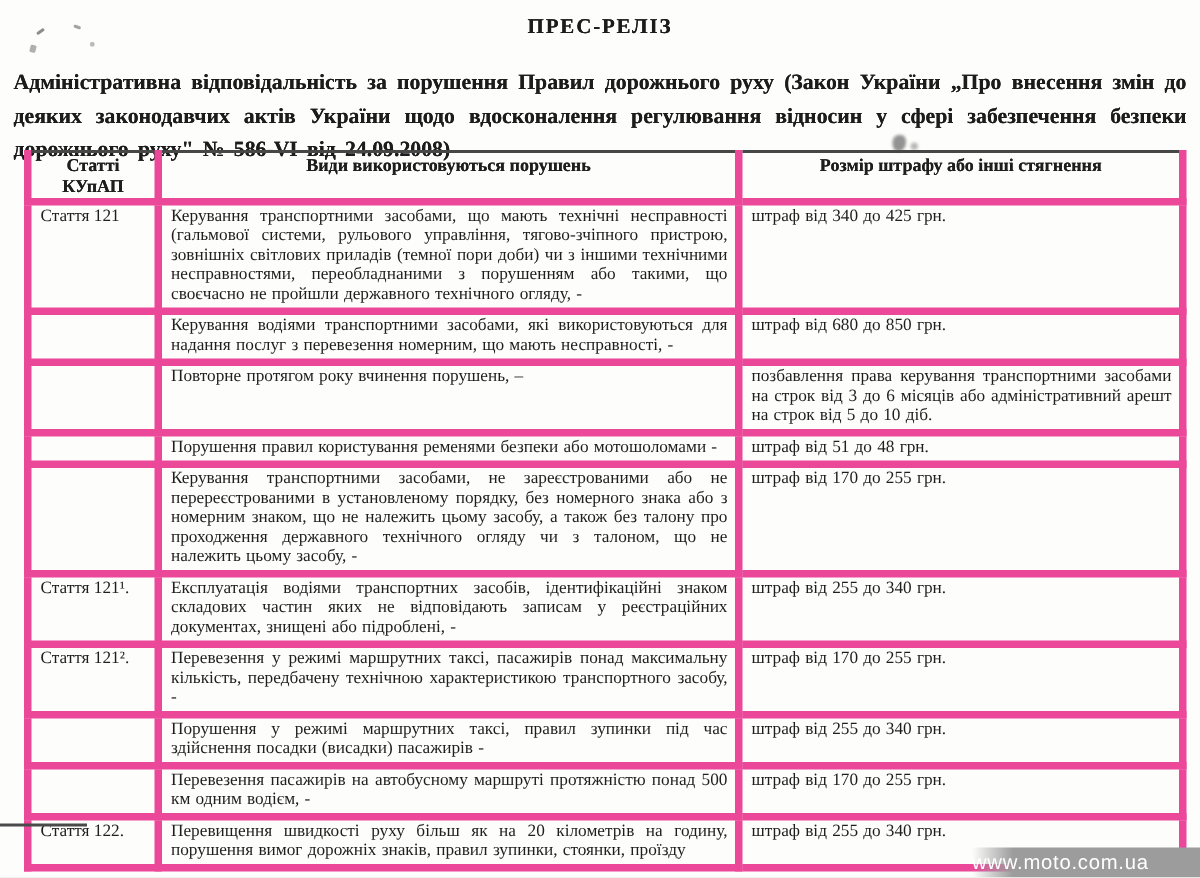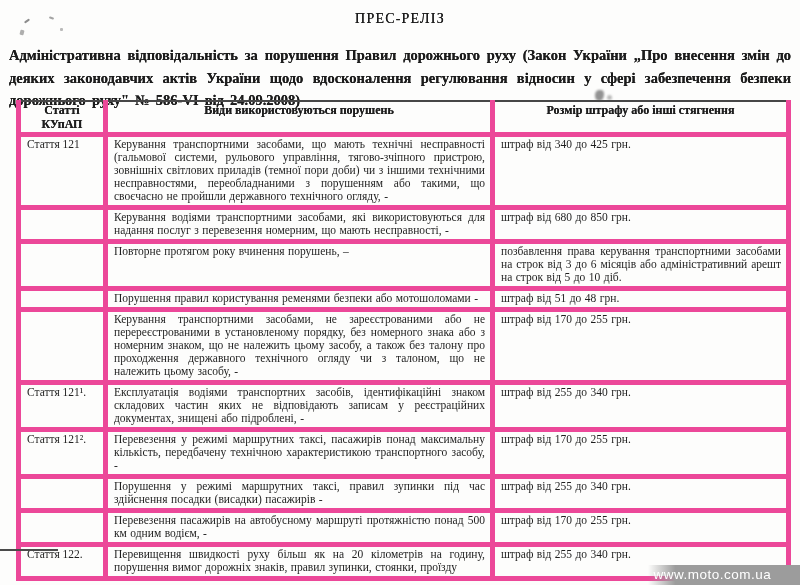--- a/index.html
+++ b/index.html
@@ -12,21 +12,21 @@
     overflow: hidden;
     font-family: "Liberation Serif", serif;
     color: #1c1c1c;
   }
   
   .doc-title {
     margin: 0;
     padding-top: 11px;
     text-align: center;
     font-size: 14px;
-    font-weight: normal;
+    font-weight: bold;
     letter-spacing: 1.2px;
     text-shadow: 0 0 0.4px #1c1c1c;
   }
   
   .intro {
     margin: 17px 9px 0 9px;
     font-size: 14.5px;
     line-height: 22.5px;
     font-weight: bold;
     text-align: justify;
@@ -85,21 +85,21 @@
   
   .watermark {
     position: absolute;
     right: 0; bottom: 0;
     width: 152px; height: 20px;
     background: linear-gradient(to right, rgba(156,156,156,0), #9c9c9c 18%);
     color: #ffffff;
     font-family: "Liberation Sans", sans-serif;
     font-size: 13.5px;
     line-height: 20px;
-    text-align: center;
+    text-align: left;
     padding-right: 23px;
     box-sizing: border-box;
     letter-spacing: 0.5px;
   }
 </style>
 </head>
 <body>
 
 <div class="page">
 

